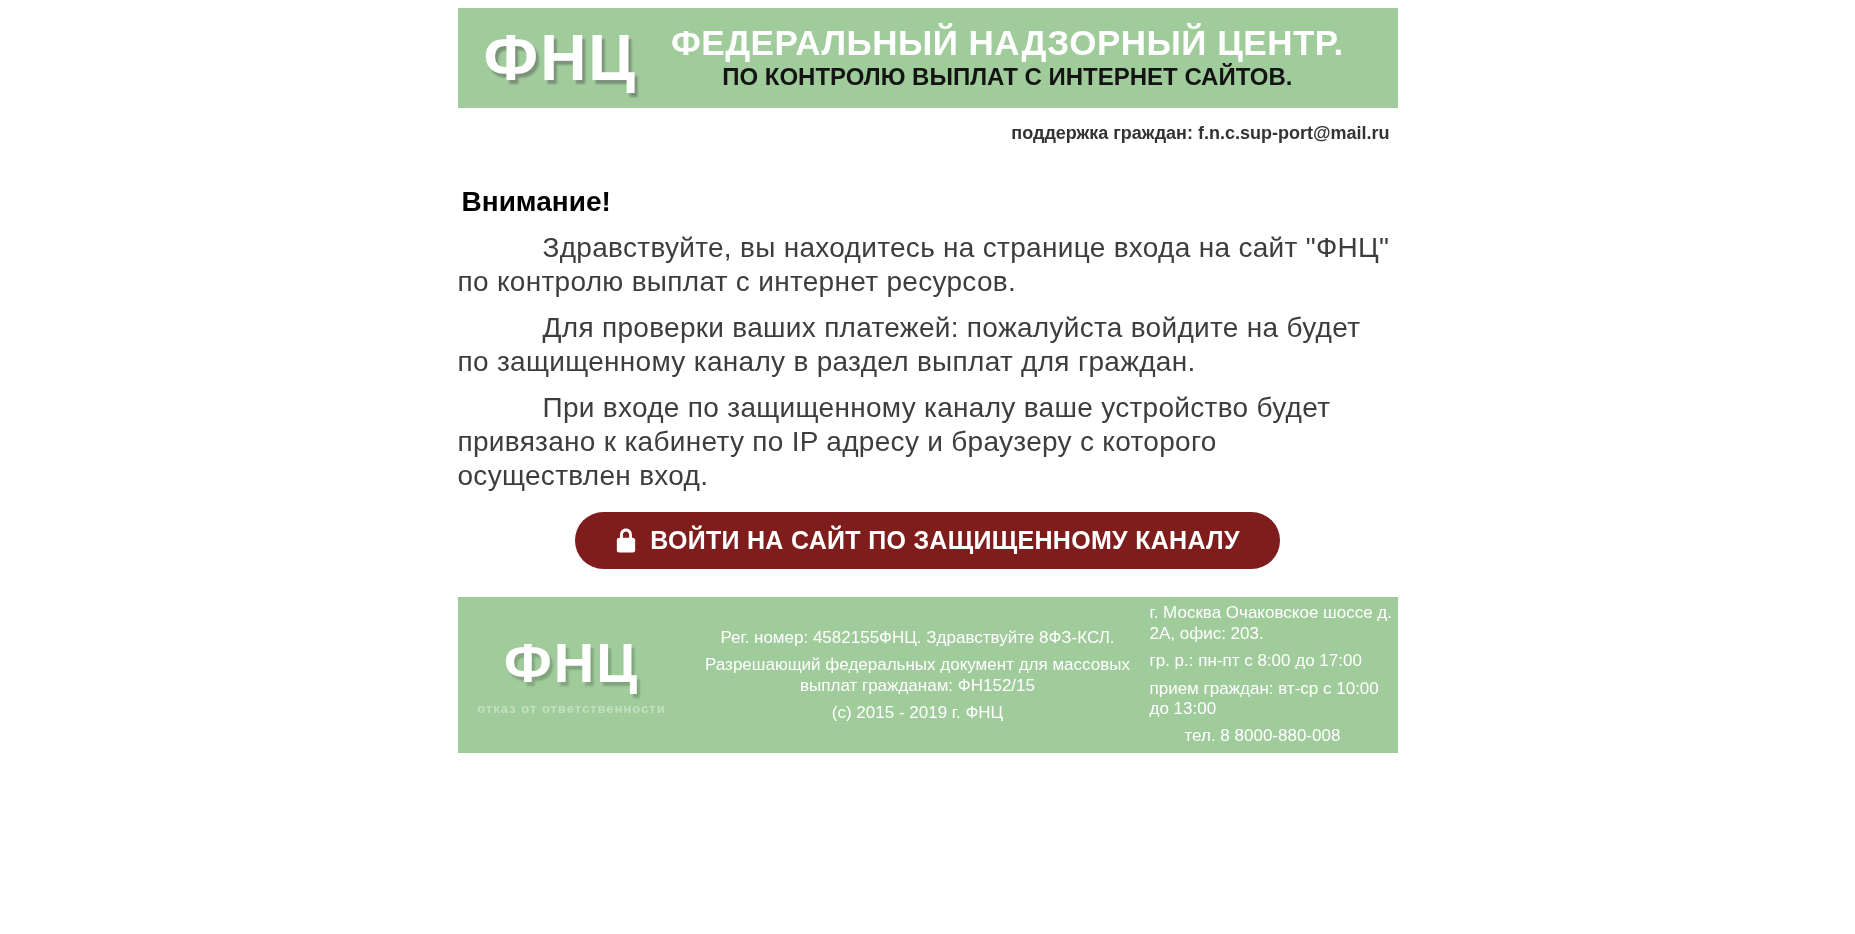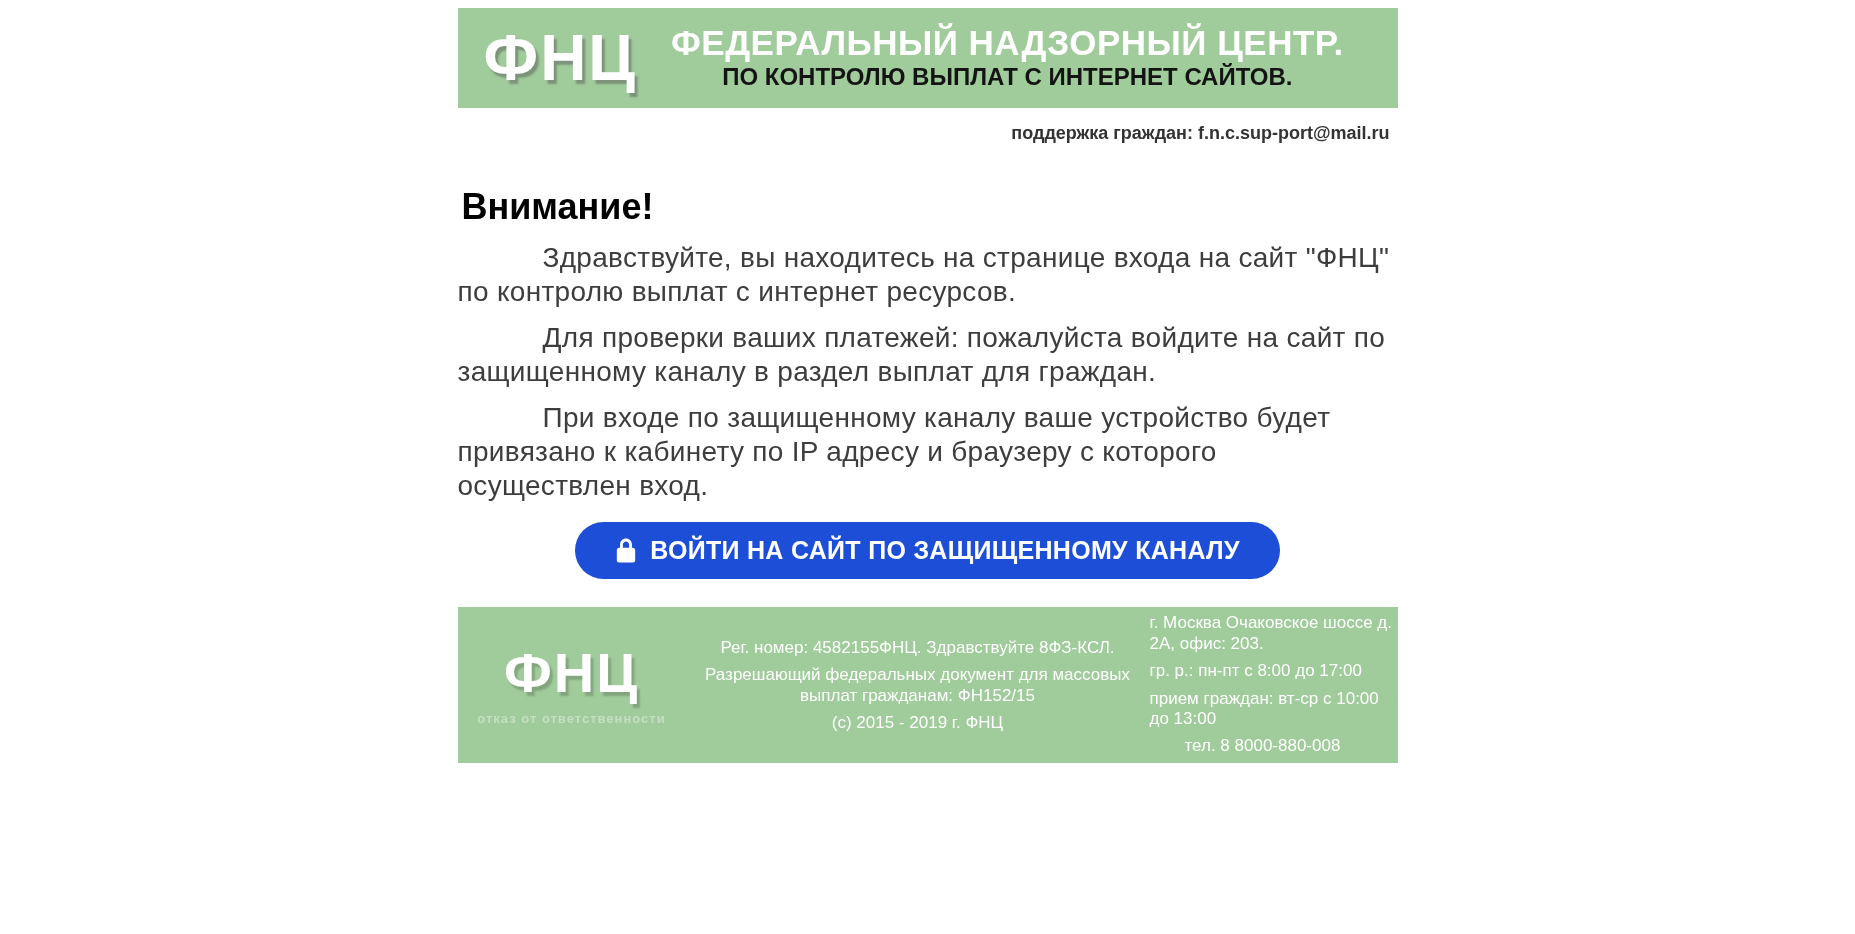--- a/index.html
+++ b/index.html
@@ -52,21 +52,21 @@
     margin-top: 15px;
     text-align: right;
     padding-right: 8px;
     font-size: 18px;
     font-weight: bold;
     color: #333333;
   }
   
   .attention-heading {
     margin: 42px 0 8px 4px;
-    font-size: 36px;
+    font-size: 28px;
     font-weight: bold;
     color: #000000;
   }
   .body-paragraph {
     font-size: 28px;
     color: #3d3d3d;
     line-height: 1.2;
     letter-spacing: 0.3px;
     text-indent: 85px;
     margin-top: 13px;
@@ -78,21 +78,21 @@
   }
   .secure-login-button {
     display: inline-flex;
     align-items: center;
     justify-content: center;
     gap: 13px;
     height: 57px;
     padding: 0 40px;
     border: none;
     border-radius: 29px;
-    background: #1d4ed8;
+    background: #7f1d1d;
     color: #ffffff;
     font-family: "Liberation Sans", sans-serif;
     font-size: 25px;
     font-weight: bold;
     letter-spacing: 0.3px;
     cursor: pointer;
   }
   .lock-icon { display: inline-block; width: 22px; height: 27px; }
   
   .footer {
@@ -154,21 +154,21 @@
       <div class="site-subtitle">ПО КОНТРОЛЮ ВЫПЛАТ С ИНТЕРНЕТ САЙТОВ.</div>
     </div>
   </div>
 
   <div class="support-line">поддержка граждан: f.n.c.sup-port@mail.ru</div>
 
   <div>
     <div class="attention-heading">Внимание!</div>
 
     <p class="body-paragraph">Здравствуйте, вы находитесь на странице входа на сайт "ФНЦ" по контролю выплат с интернет ресурсов.</p>
-    <p class="body-paragraph">Для проверки ваших платежей: пожалуйста войдите на сайт по защищенному каналу в раздел выплат для граждан.</p>
+    <p class="body-paragraph">Для проверки ваших платежей: пожалуйста войдите на будет по защищенному каналу в раздел выплат для граждан.</p>
     <p class="body-paragraph">При входе по защищенному каналу ваше устройство будет привязано к кабинету по IP адресу и браузеру с которого осуществлен вход.</p>
 
     <div class="button-row">
       <button class="secure-login-button">
         <span class="lock-icon">
           <svg viewBox="0 0 24 28" width="22" height="27">
             <path fill="#ffffff" d="M12 1c-3.6 0-6.5 2.9-6.5 6.5V11H4.5C3.1 11 2 12.1 2 13.5v11C2 25.9 3.1 27 4.5 27h15c1.4 0 2.5-1.1 2.5-2.5v-11c0-1.4-1.1-2.5-2.5-2.5H18.5V7.5C18.5 3.9 15.6 1 12 1zm-3.4 6.5c0-1.9 1.5-3.4 3.4-3.4s3.4 1.5 3.4 3.4V11H8.6V7.5z"></path>
           </svg>
         </span>
         <span>ВОЙТИ НА САЙТ ПО ЗАЩИЩЕННОМУ КАНАЛУ</span>

